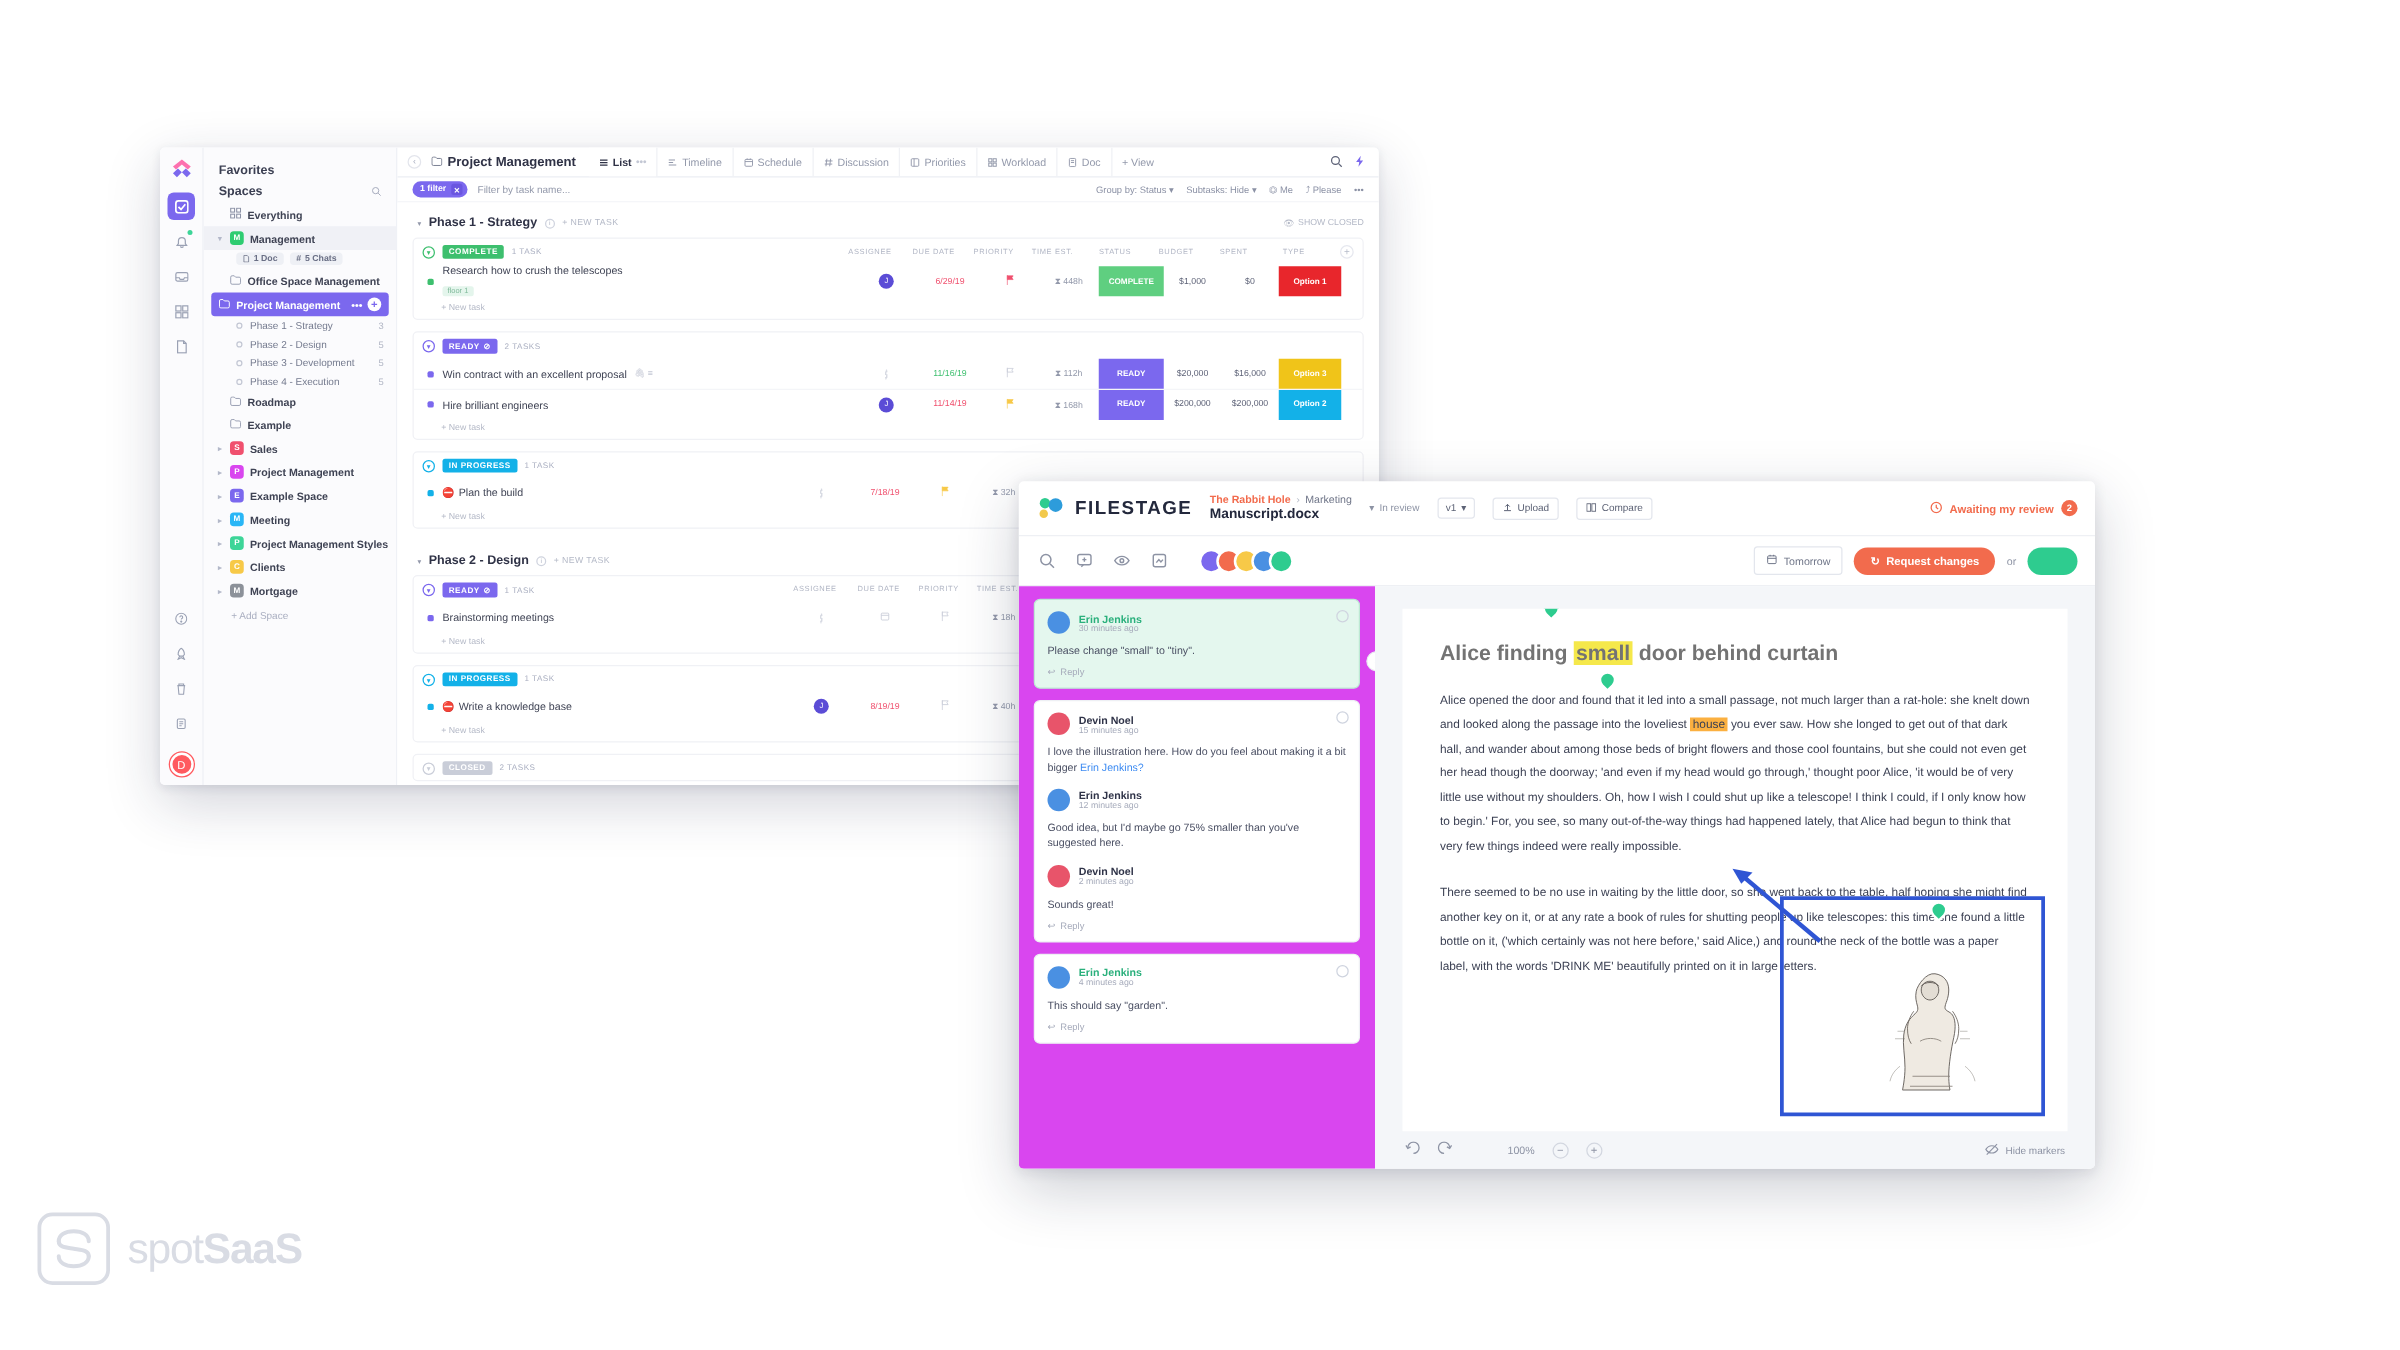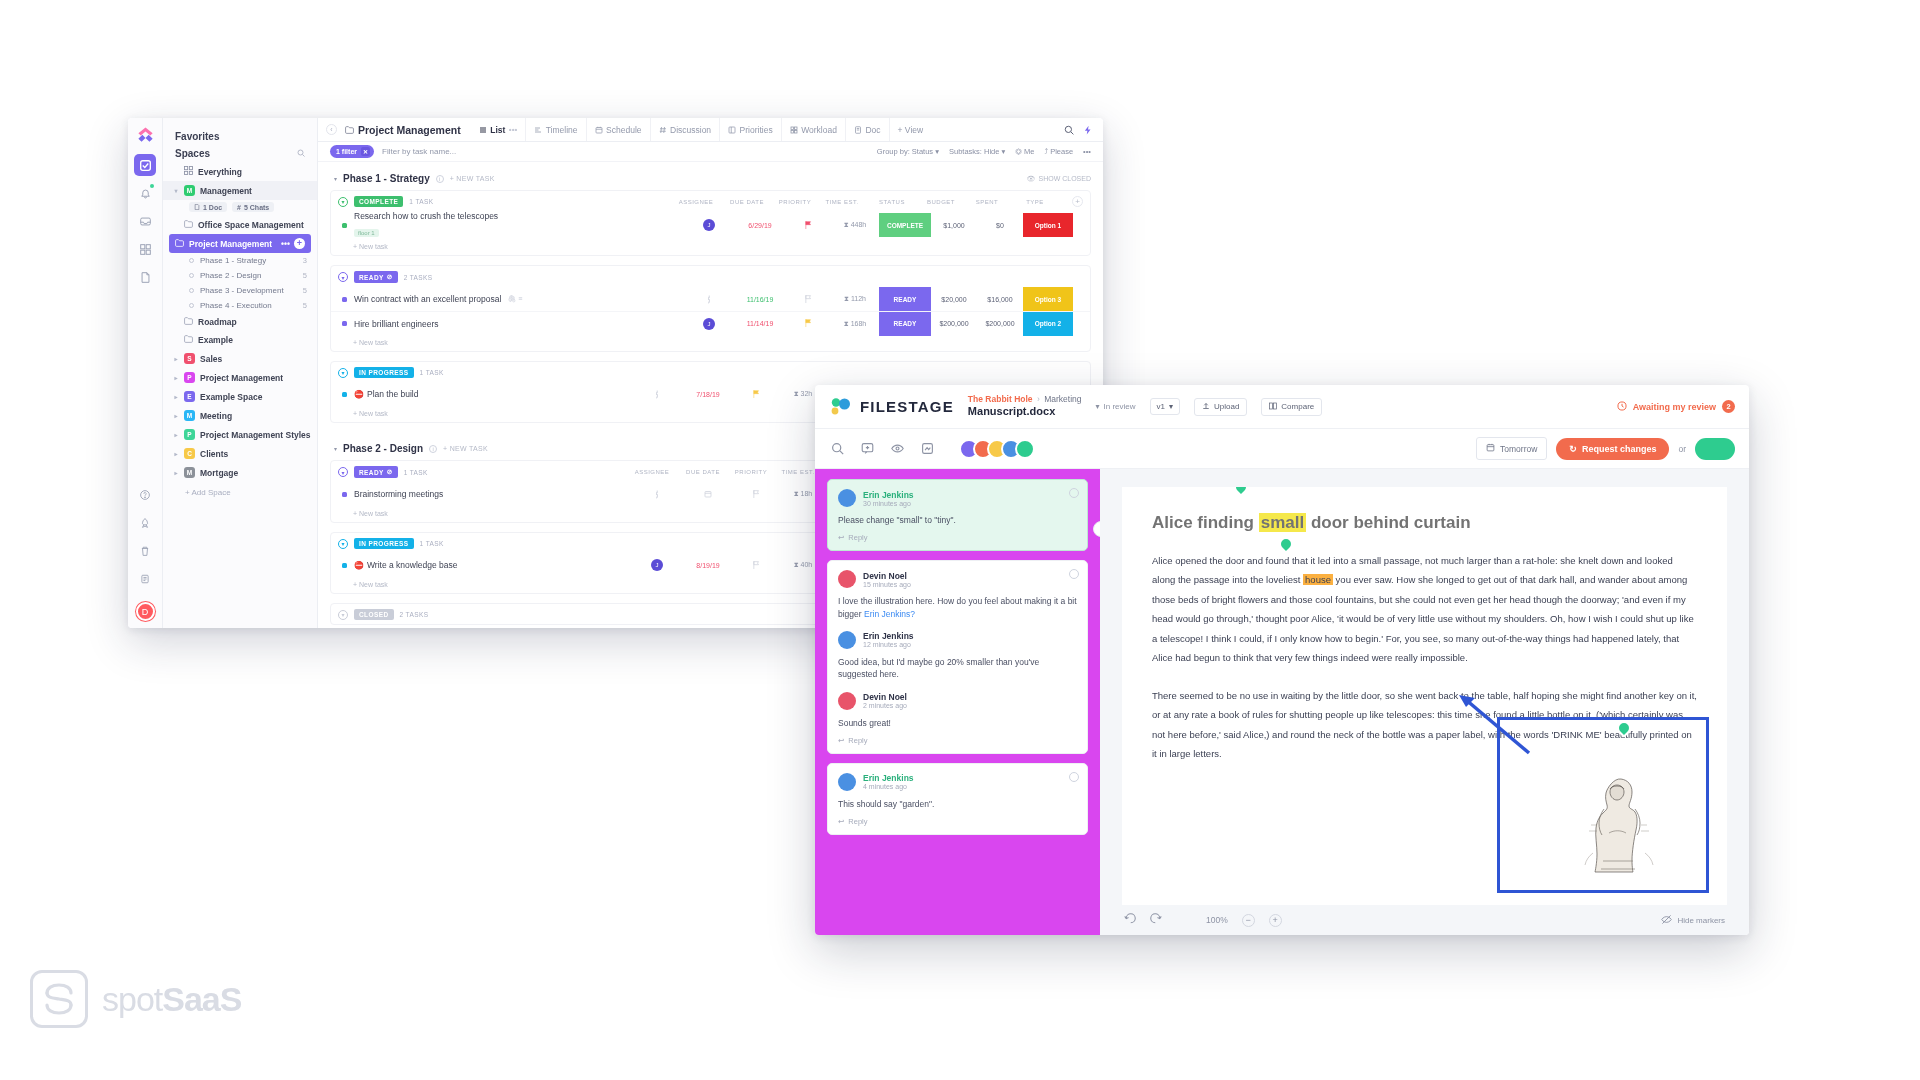--- a/index.html
+++ b/index.html
@@ -141,21 +141,21 @@
   .t-tag { background:#e4f5ec; color:#7fb99a; font-size:6px; border-radius:2px; padding:1px 4px; margin-top:2px; display:inline-block; }
   .t-meta { margin-left:auto; display:flex; align-items:center; }
   .cell { text-align:center; font-size:7px; }
   .avatar-c { width:12px; height:12px; border-radius:50%; background:#7b68ee; color:#fff; font-size:6px; display:flex; align-items:center; justify-content:center; margin:0 auto; }
   .avatar-empty { width:12px; height:12px; border-radius:50%; border:1px dashed #d6d9e2; margin:0 auto; position:relative; }
   .badge-cell { color:#fff; font-size:6.5px; font-weight:bold; height:24px; display:flex; align-items:center; justify-content:center; }
   .new-task-row { padding:4px 0 5px 22px; font-size:7px; color:#b4b9c7; }
 
   
   .fs-window {
-    position:absolute; left:815px; top:385px; width:934px; height:550px;
+    position:absolute; left:815px; top:385px; width:861px; height:550px;
     background:#fff; border-radius:4px;
     box-shadow:0 16px 48px rgba(25,30,60,.22), 0 2px 10px rgba(25,30,60,.10);
     overflow:hidden; display:flex; flex-direction:column;
   }
   .fs-top { height:44px; display:flex; align-items:center; padding:0 14px; border-bottom:1px solid #eef0f4; gap:14px; }
   .fs-logo { display:flex; align-items:center; gap:7px; }
   .fs-logo-mark { position:relative; width:24px; height:20px; }
   .fs-logo-txt { font-size:15px; font-weight:bold; letter-spacing:1.2px; color:#23283c; }
   .fs-file { line-height:1.25; }
   .fs-file .proj { font-size:8.5px; }
@@ -963,21 +963,21 @@
           </div>
 
           <div class="cmt-nest">
             <div class="cmt-head">
               <span class="cmt-av" style="background:#4a90e2"></span>
               <span>
                 <div class="cmt-name" style="color:#2f3348">Erin Jenkins</div>
                 <div class="cmt-time">12 minutes ago</div>
               </span>
             </div>
-            <div class="cmt-body">Good idea, but I'd maybe go 20% smaller than you've suggested here.</div>
+            <div class="cmt-body">Good idea, but I'd maybe go 75% smaller than you've suggested here.</div>
           </div>
 
           <div class="cmt-nest">
             <div class="cmt-head">
               <span class="cmt-av" style="background:#e8546a"></span>
               <span>
                 <div class="cmt-name" style="color:#2f3348">Devin Noel</div>
                 <div class="cmt-time">2 minutes ago</div>
               </span>
             </div>

